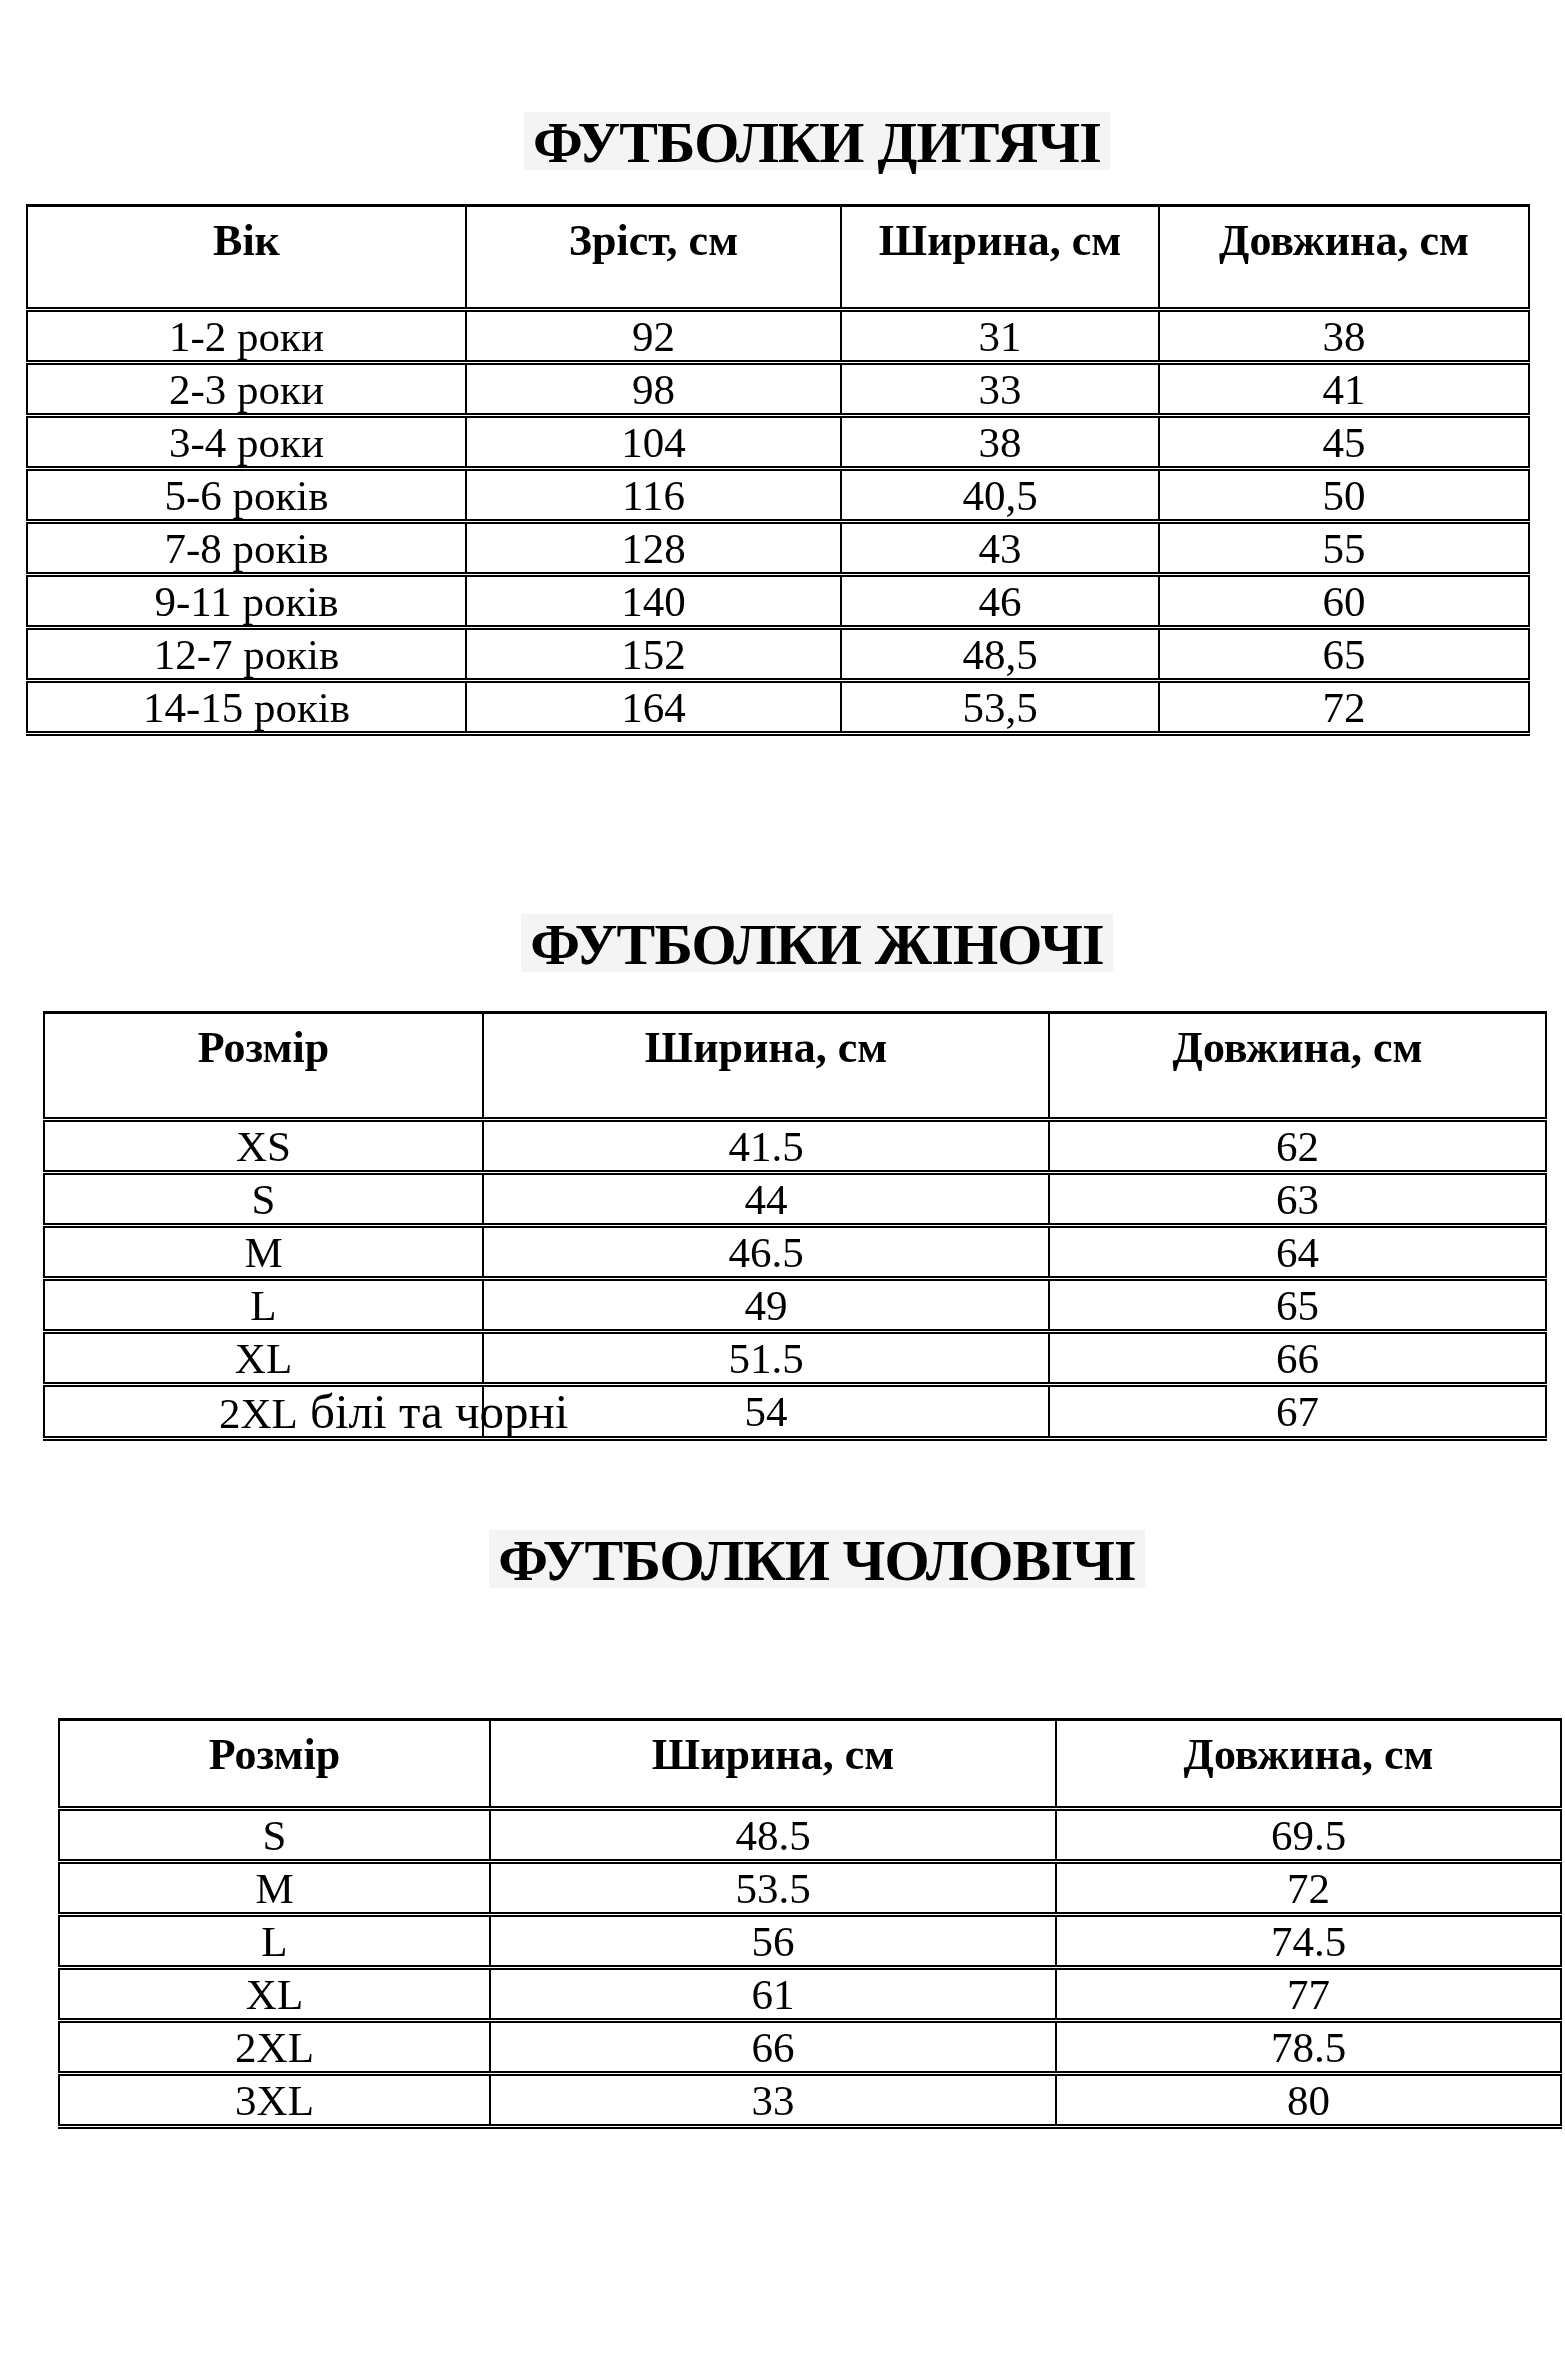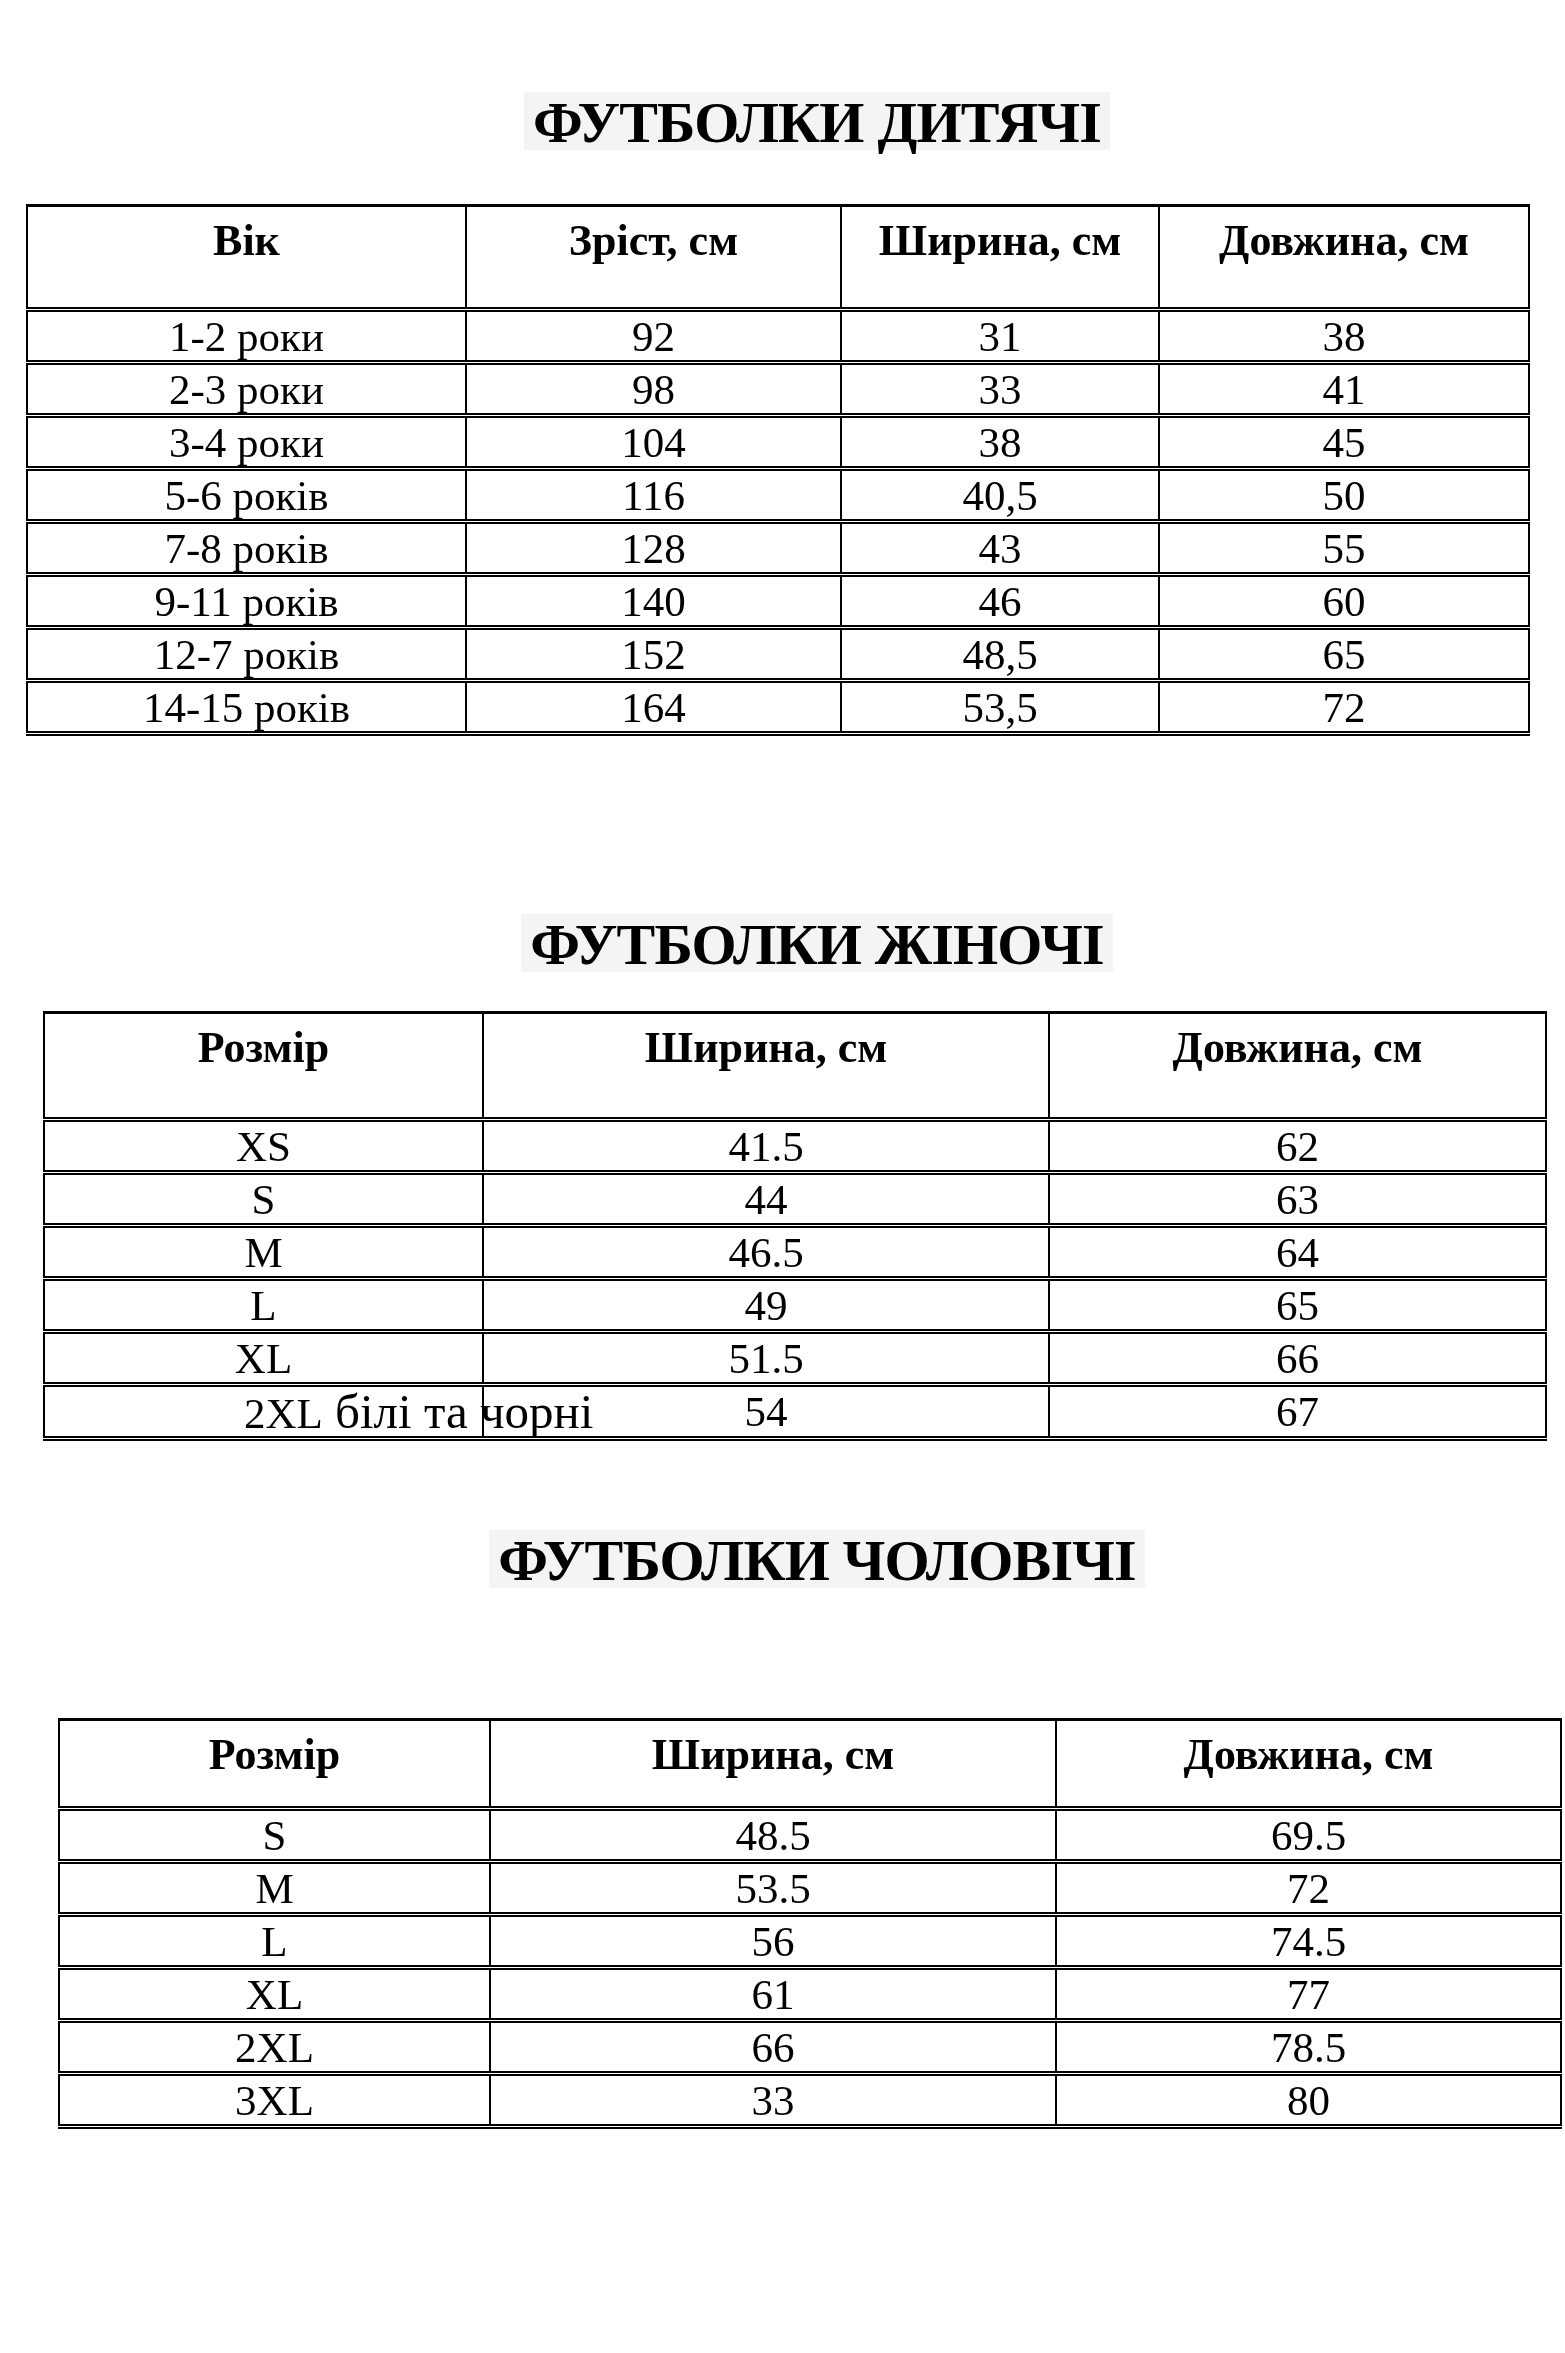--- a/index.html
+++ b/index.html
@@ -9,21 +9,21 @@
     position:relative;
     font-family:"Liberation Serif","DejaVu Serif",serif;
     color:#000;
     overflow:hidden;
   }
   .title-wrap{
     position:absolute;left:43px;width:1501px;
     box-sizing:border-box;padding-left:47px;
     text-align:center;
   }
-  .t1{top:92px;}
+  .t1{top:112px;}
   .t2{top:914px;text-decoration:underline;}
   .t3{top:1530px;}
   .title{
     display:inline-block;
     background:#f4f4f5;
     height:58px;line-height:61px;
     font-size:58px;font-weight:bold;
     padding:0 9.2px;white-space:nowrap;
     letter-spacing:-0.8px;
   }
@@ -59,21 +59,20 @@
     font-size:43px;
     vertical-align:middle;
     line-height:1;
   }
   
   td.note-cell{
     text-align:center;
     position:relative;
     z-index:5;
     white-space:nowrap;
-    padding-left:25px;
   }
   td.note-cell .shift{
     display:inline-block;
     white-space:nowrap;
     padding-left:174px;
     position:relative;
     z-index:6;
   }
   .color-note{
     font-size:49px;

